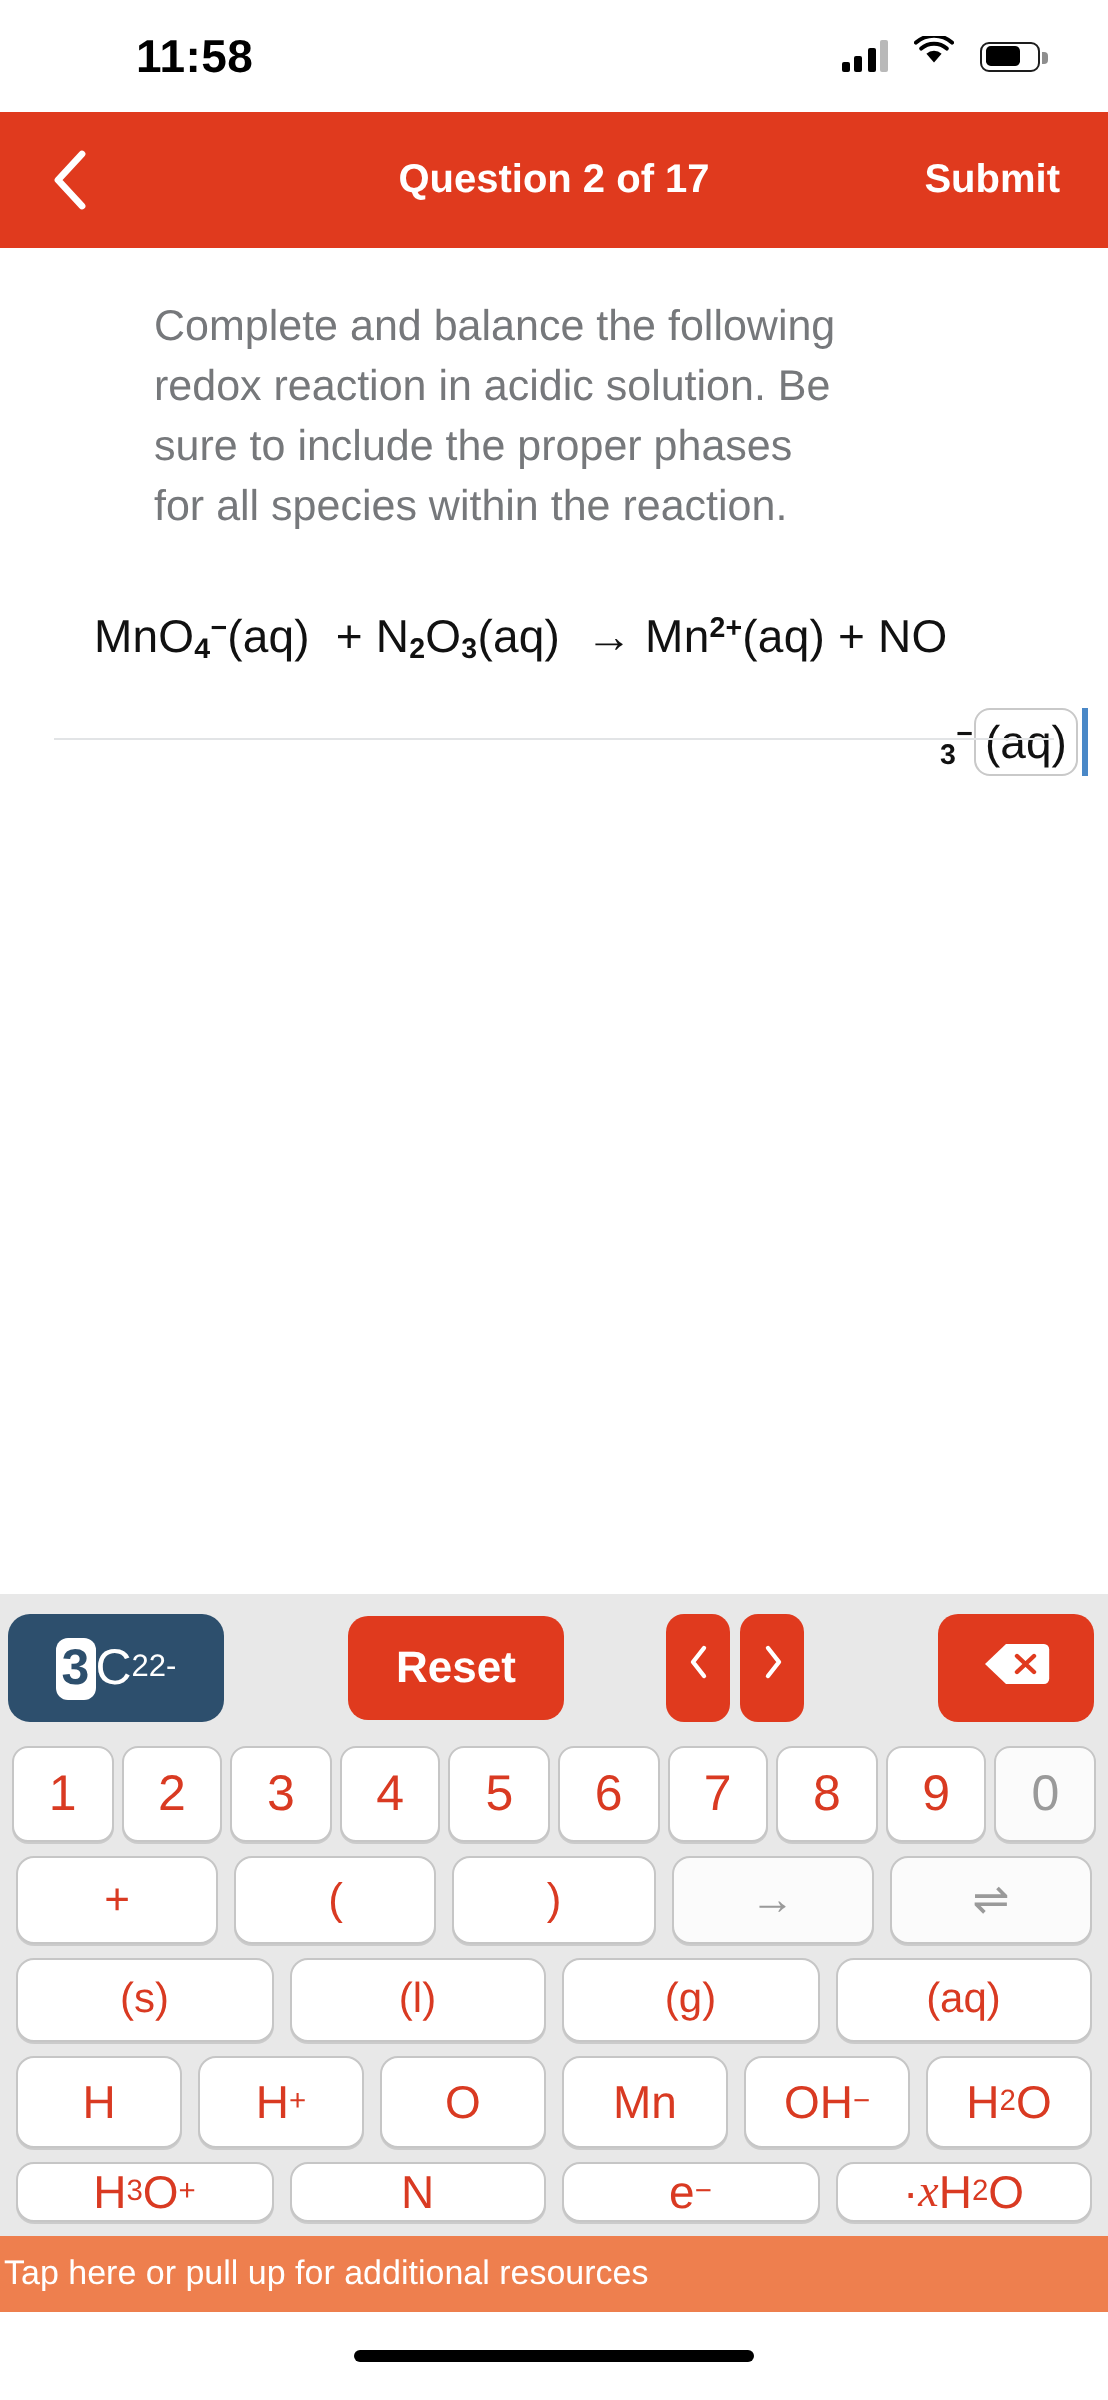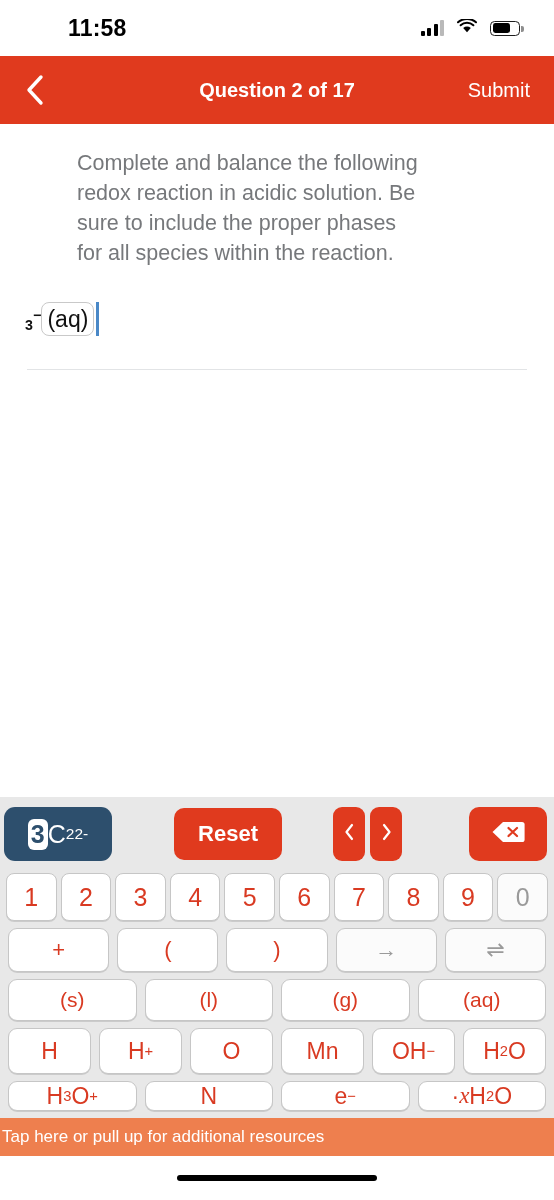--- a/index.html
+++ b/index.html
@@ -88,21 +88,21 @@
     text-align: center;
     color: #fff;
     font-size: 20px;
     font-weight: bold;
     pointer-events: none;
   }
   .nav-submit {
     margin-left: auto;
     color: #fff;
     font-size: 20px;
-    font-weight: normal;
+    font-weight: bold;
     cursor: pointer;
     z-index: 2;
   }
 
   
   .body {
     flex: 1 1 auto;
     background: #fff;
     position: relative;
     overflow: hidden;
@@ -116,21 +116,21 @@
     max-width: 470px;
   }
   .equation-wrap {
     margin-top: 26px;
     padding: 0 10px;
     color: #111;
     font-size: 23px;
     line-height: 42px;
   }
   .eq-line {
-    text-align: left;
+    text-align: right;
     white-space: nowrap;
   }
   .eq-line.first { text-align: left; padding-left: 22px; }
   .formula { letter-spacing: .1px; }
   .formula sub { font-size: .62em; vertical-align: -0.22em; font-weight: bold; }
   .formula sup { font-size: .62em; vertical-align: 0.52em; font-weight: bold; }
   .eq-token-box {
     display: inline-block;
     border: 1.4px solid #c9c9c9;
     border-radius: 8px;
@@ -306,20 +306,25 @@
       </span>
     </div>
     <div class="nav-title">Question 2 of 17</div>
     <div class="nav-submit">Submit</div>
   </div>
 
   <div class="body">
     <div class="prompt">Complete and balance the following redox reaction in acidic solution. Be sure to include the proper phases for all species within the reaction.</div>
 
     <div class="equation-wrap">
+      <div class="eq-line first">
+        <span class="formula">
+          MnO<sub>4</sub><sup>−</sup>(aq) &nbsp;+ N<sub>2</sub>O<sub>3</sub>(aq) &nbsp;→ Mn<sup>2+</sup>(aq) + NO
+        </span>
+      </div>
       <div class="eq-line">
         <span class="formula"><sub>3</sub><sup>−</sup></span><span class="eq-token-box">(aq)</span><span class="caret"></span>
       </div>
     </div>
 
     <div class="divider"></div>
   </div>
 
   <div class="keyboard">
 

